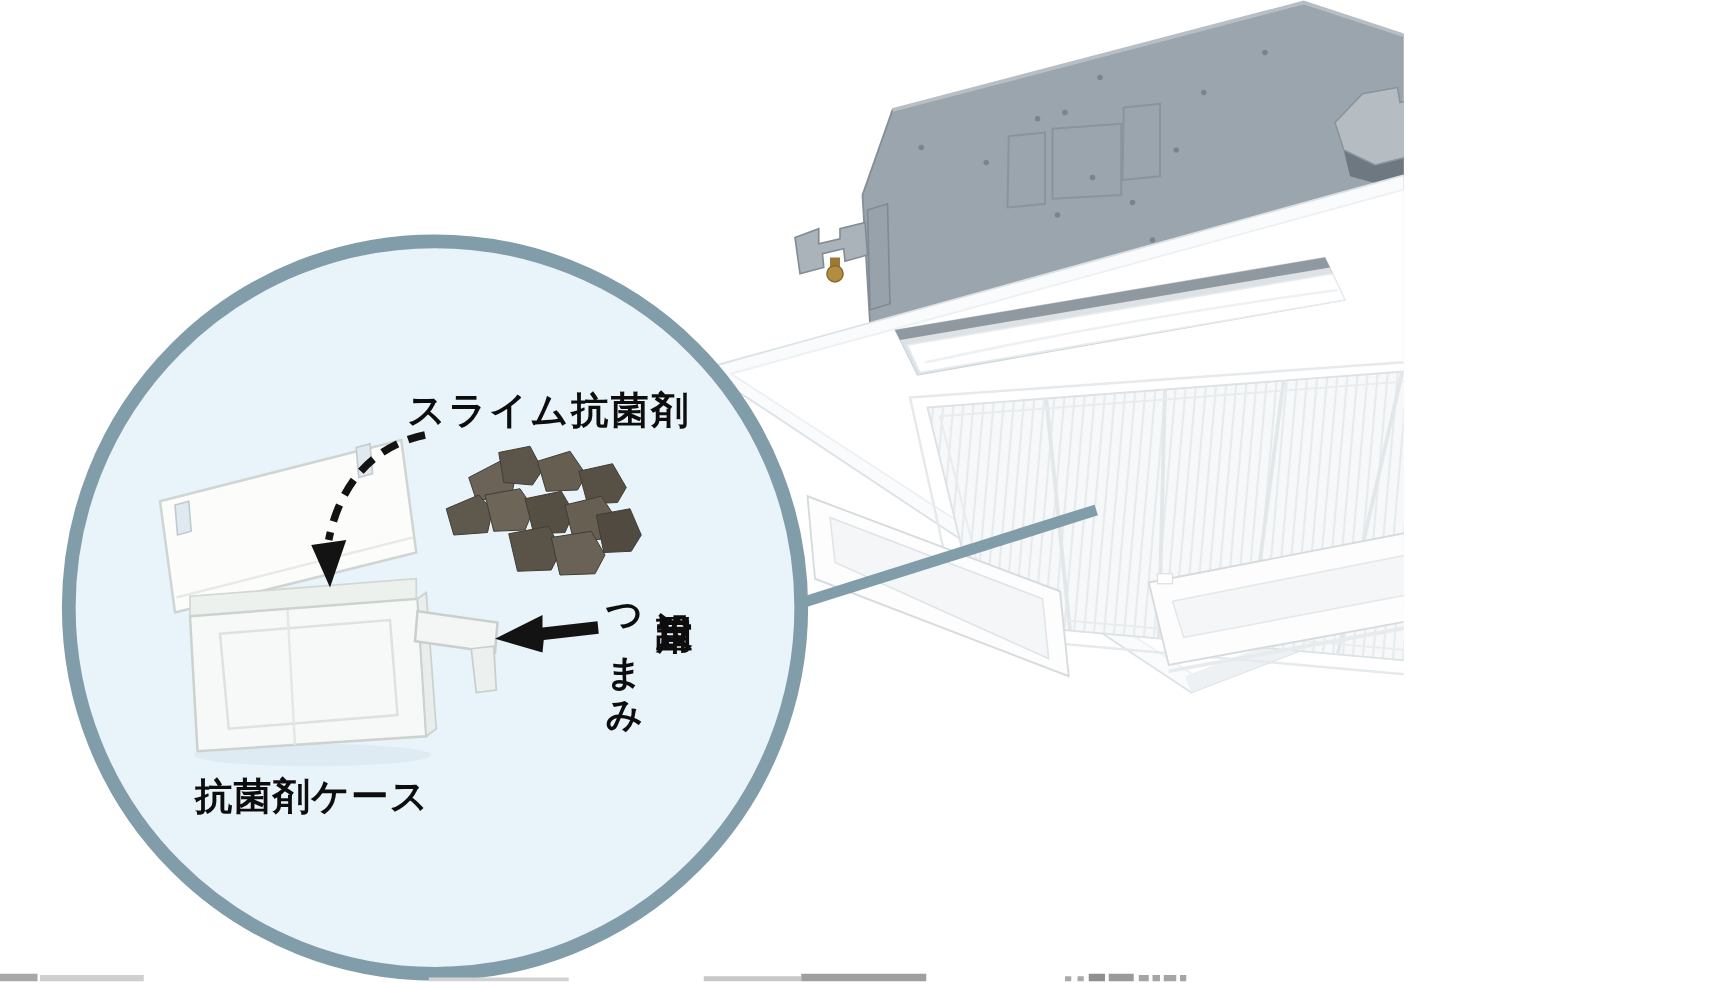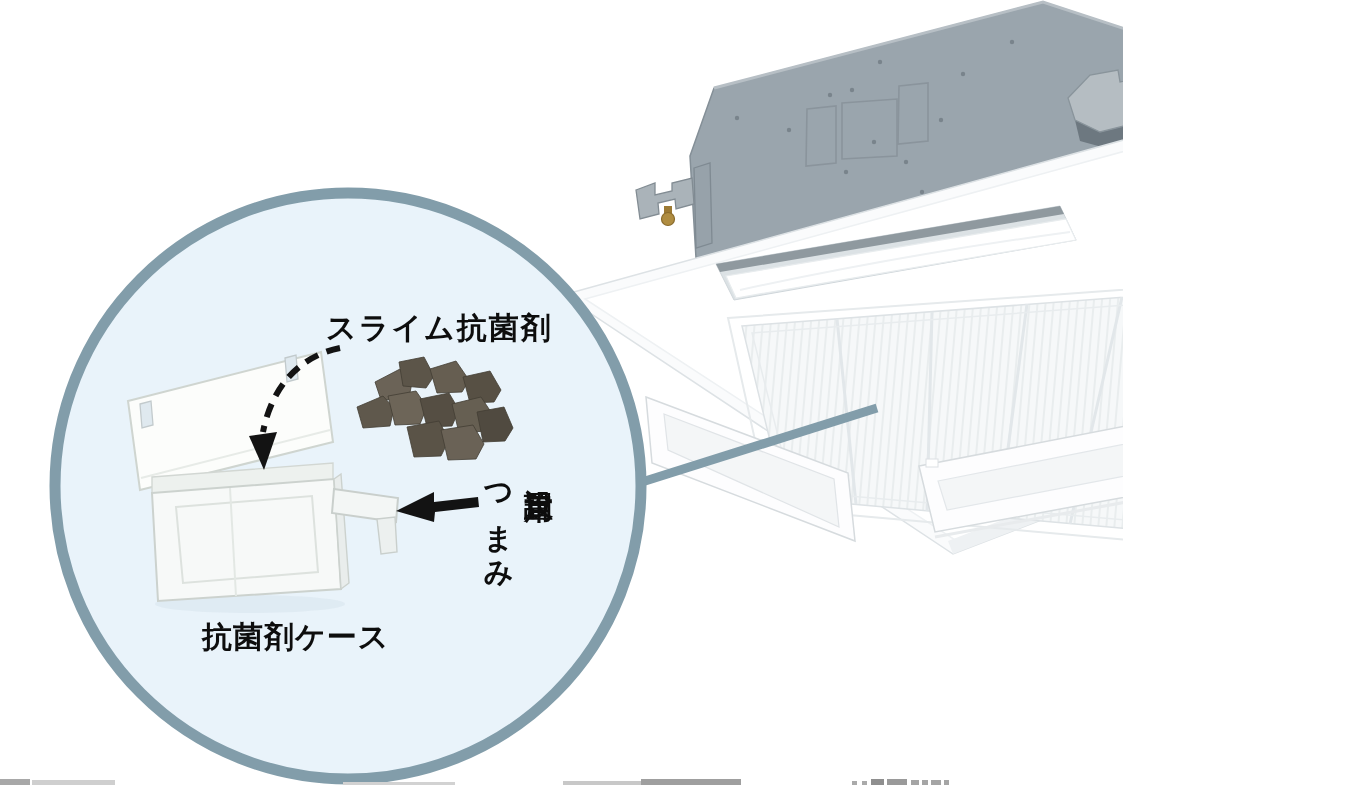--- a/index.html
+++ b/index.html
@@ -16,21 +16,21 @@
   html,body{margin:0;padding:0;background:#ffffff;}
   #stage{
     position:relative;width:1123px;height:786px;overflow:hidden;background:#ffffff;
     font-family:"Liberation Sans","DejaVu Sans",sans-serif;
   }
   #art{position:absolute;left:0;top:0;}
   .jp-label{
     position:absolute;color:var(--label-text);font-weight:700;white-space:nowrap;
   }
   .label-slime{left:326px;top:308px;font-size:30px;letter-spacing:2px;}
-  .label-case{left:156px;top:617px;font-size:30px;letter-spacing:1px;margin-left:46px;}
+  .label-case{left:156px;top:617px;font-size:30px;letter-spacing:1px;}
   .label-knob{
     left:479px;top:466px;height:124px;
     writing-mode:vertical-rl;text-orientation:upright;
     font-size:29px;letter-spacing:4px;line-height:1.38;
   }
   .label-knob div{white-space:nowrap;}
   
   .unit-gray{fill:var(--unit-gray);}
   .unit-gray-dark{fill:var(--unit-gray-dark);}
   .circle-zoom{fill:var(--circle-fill);stroke:var(--circle-stroke);stroke-width:11;}

